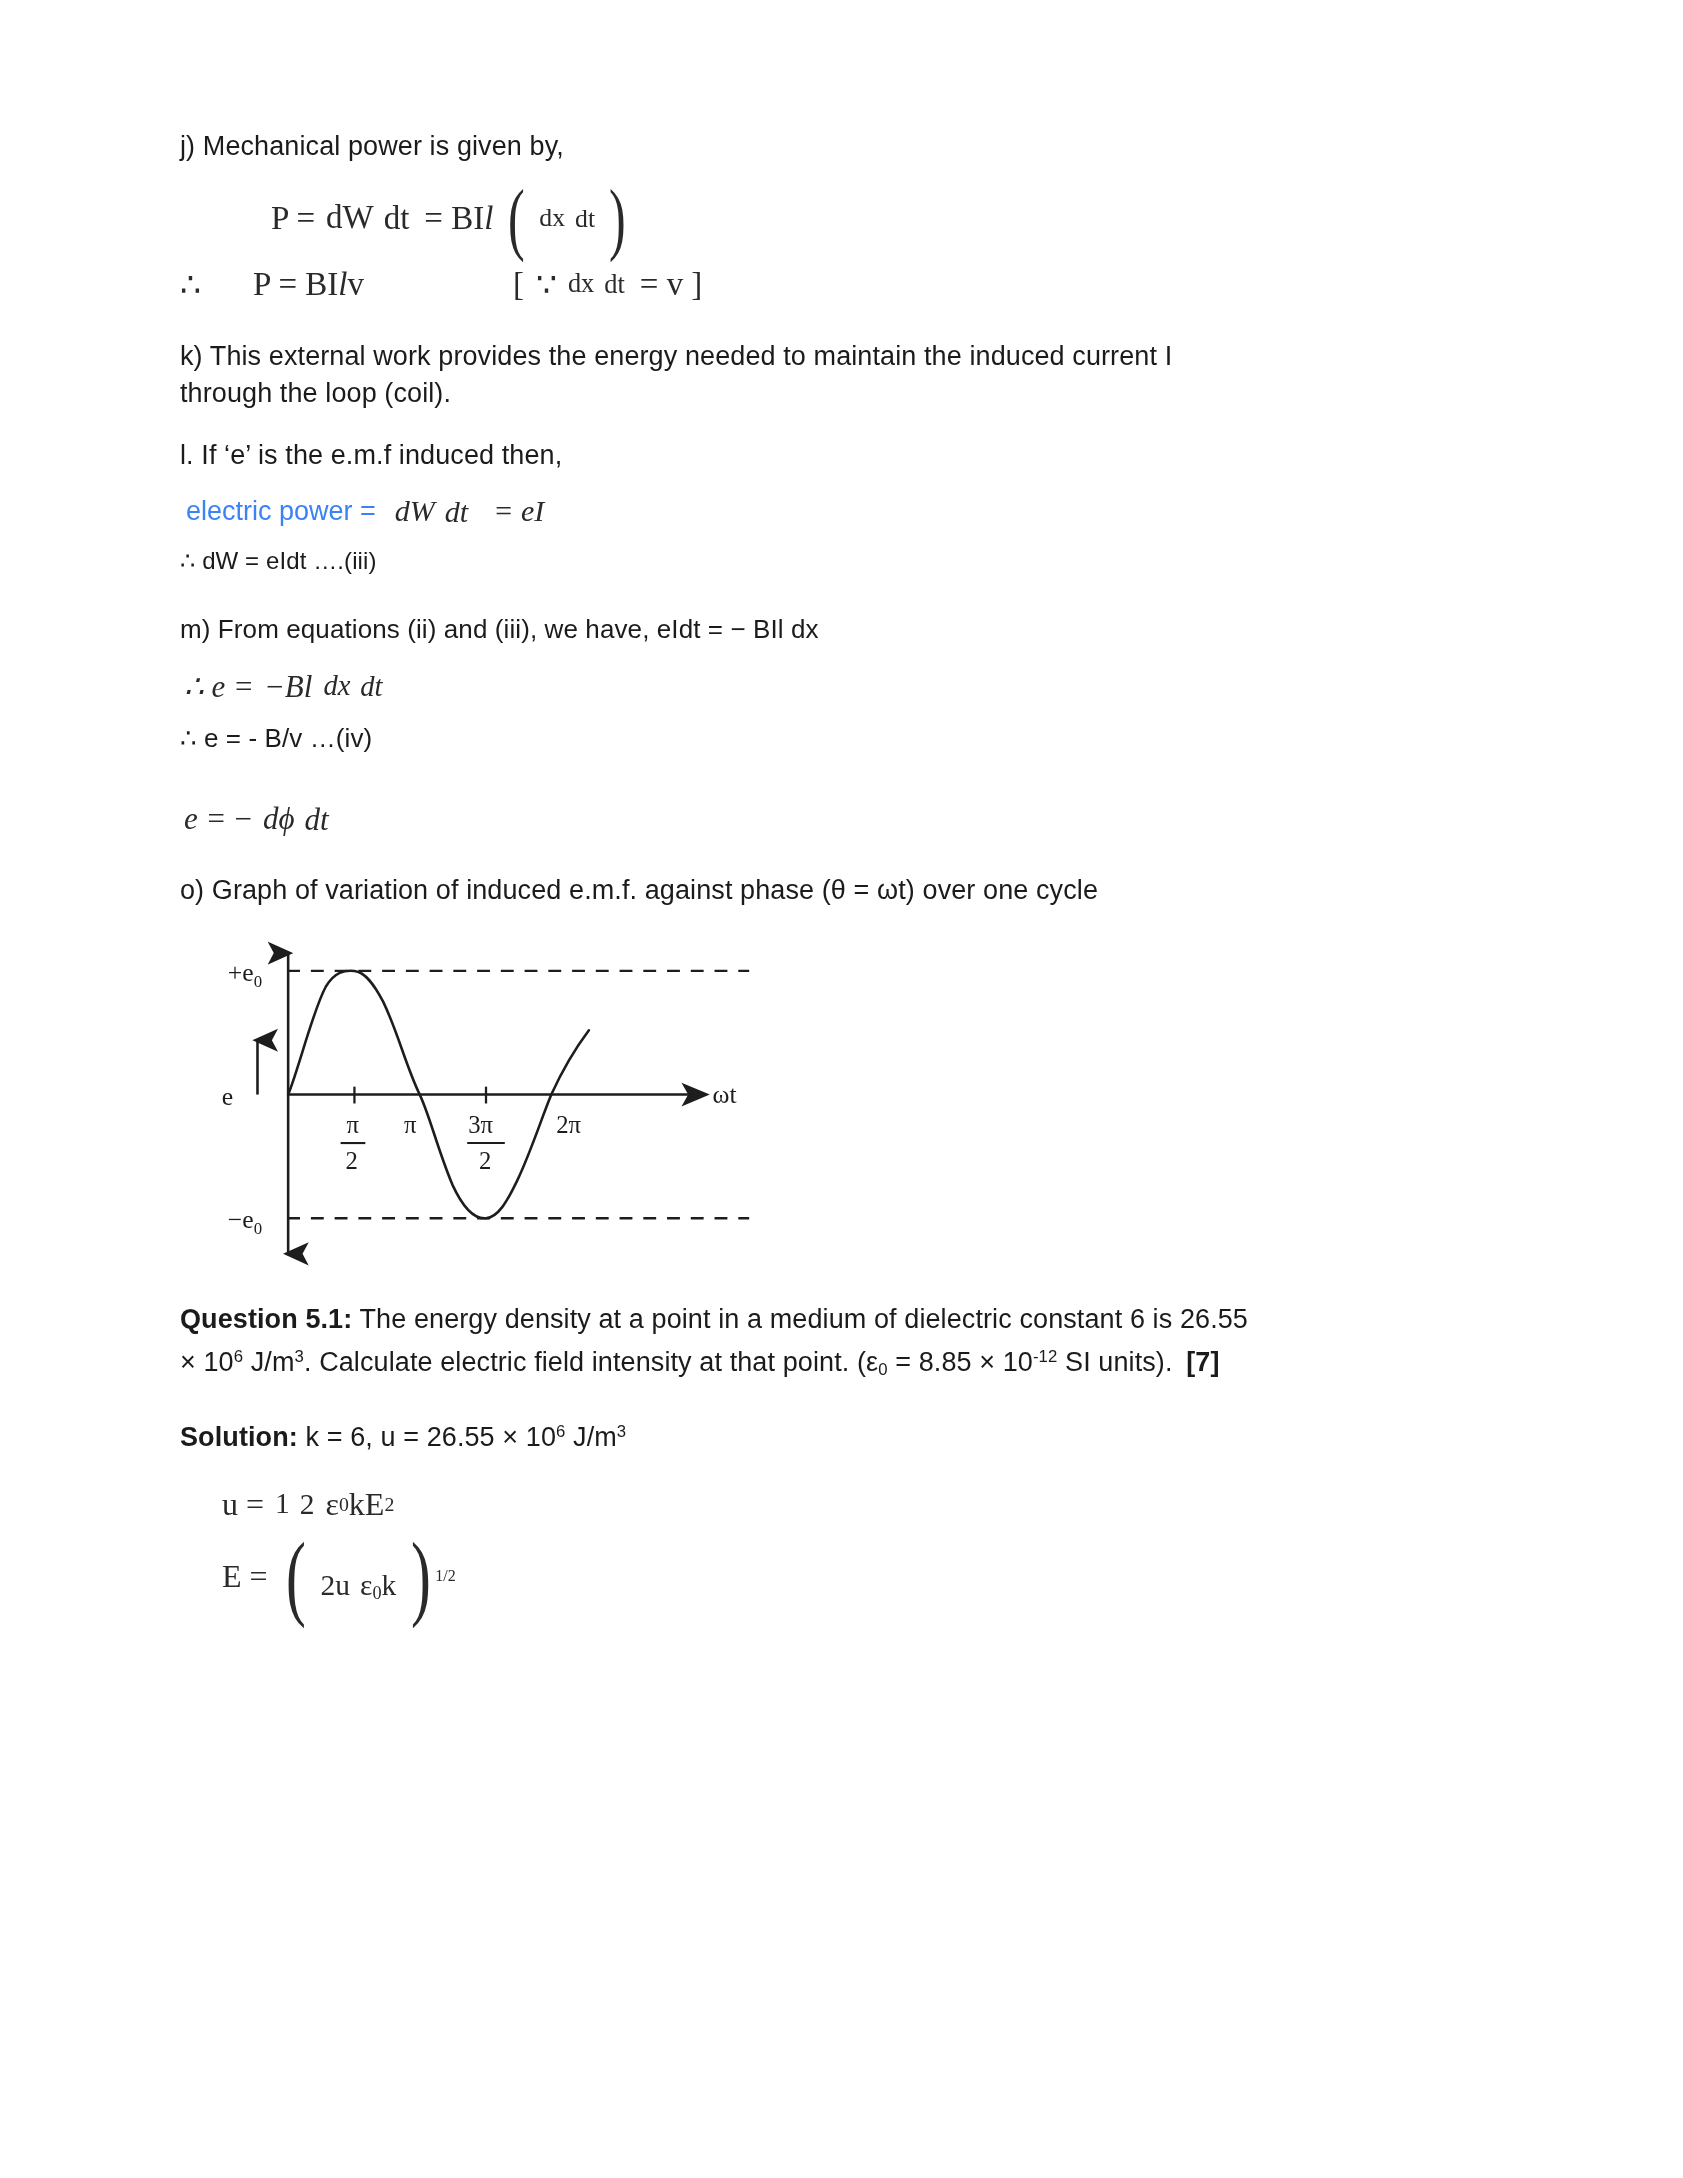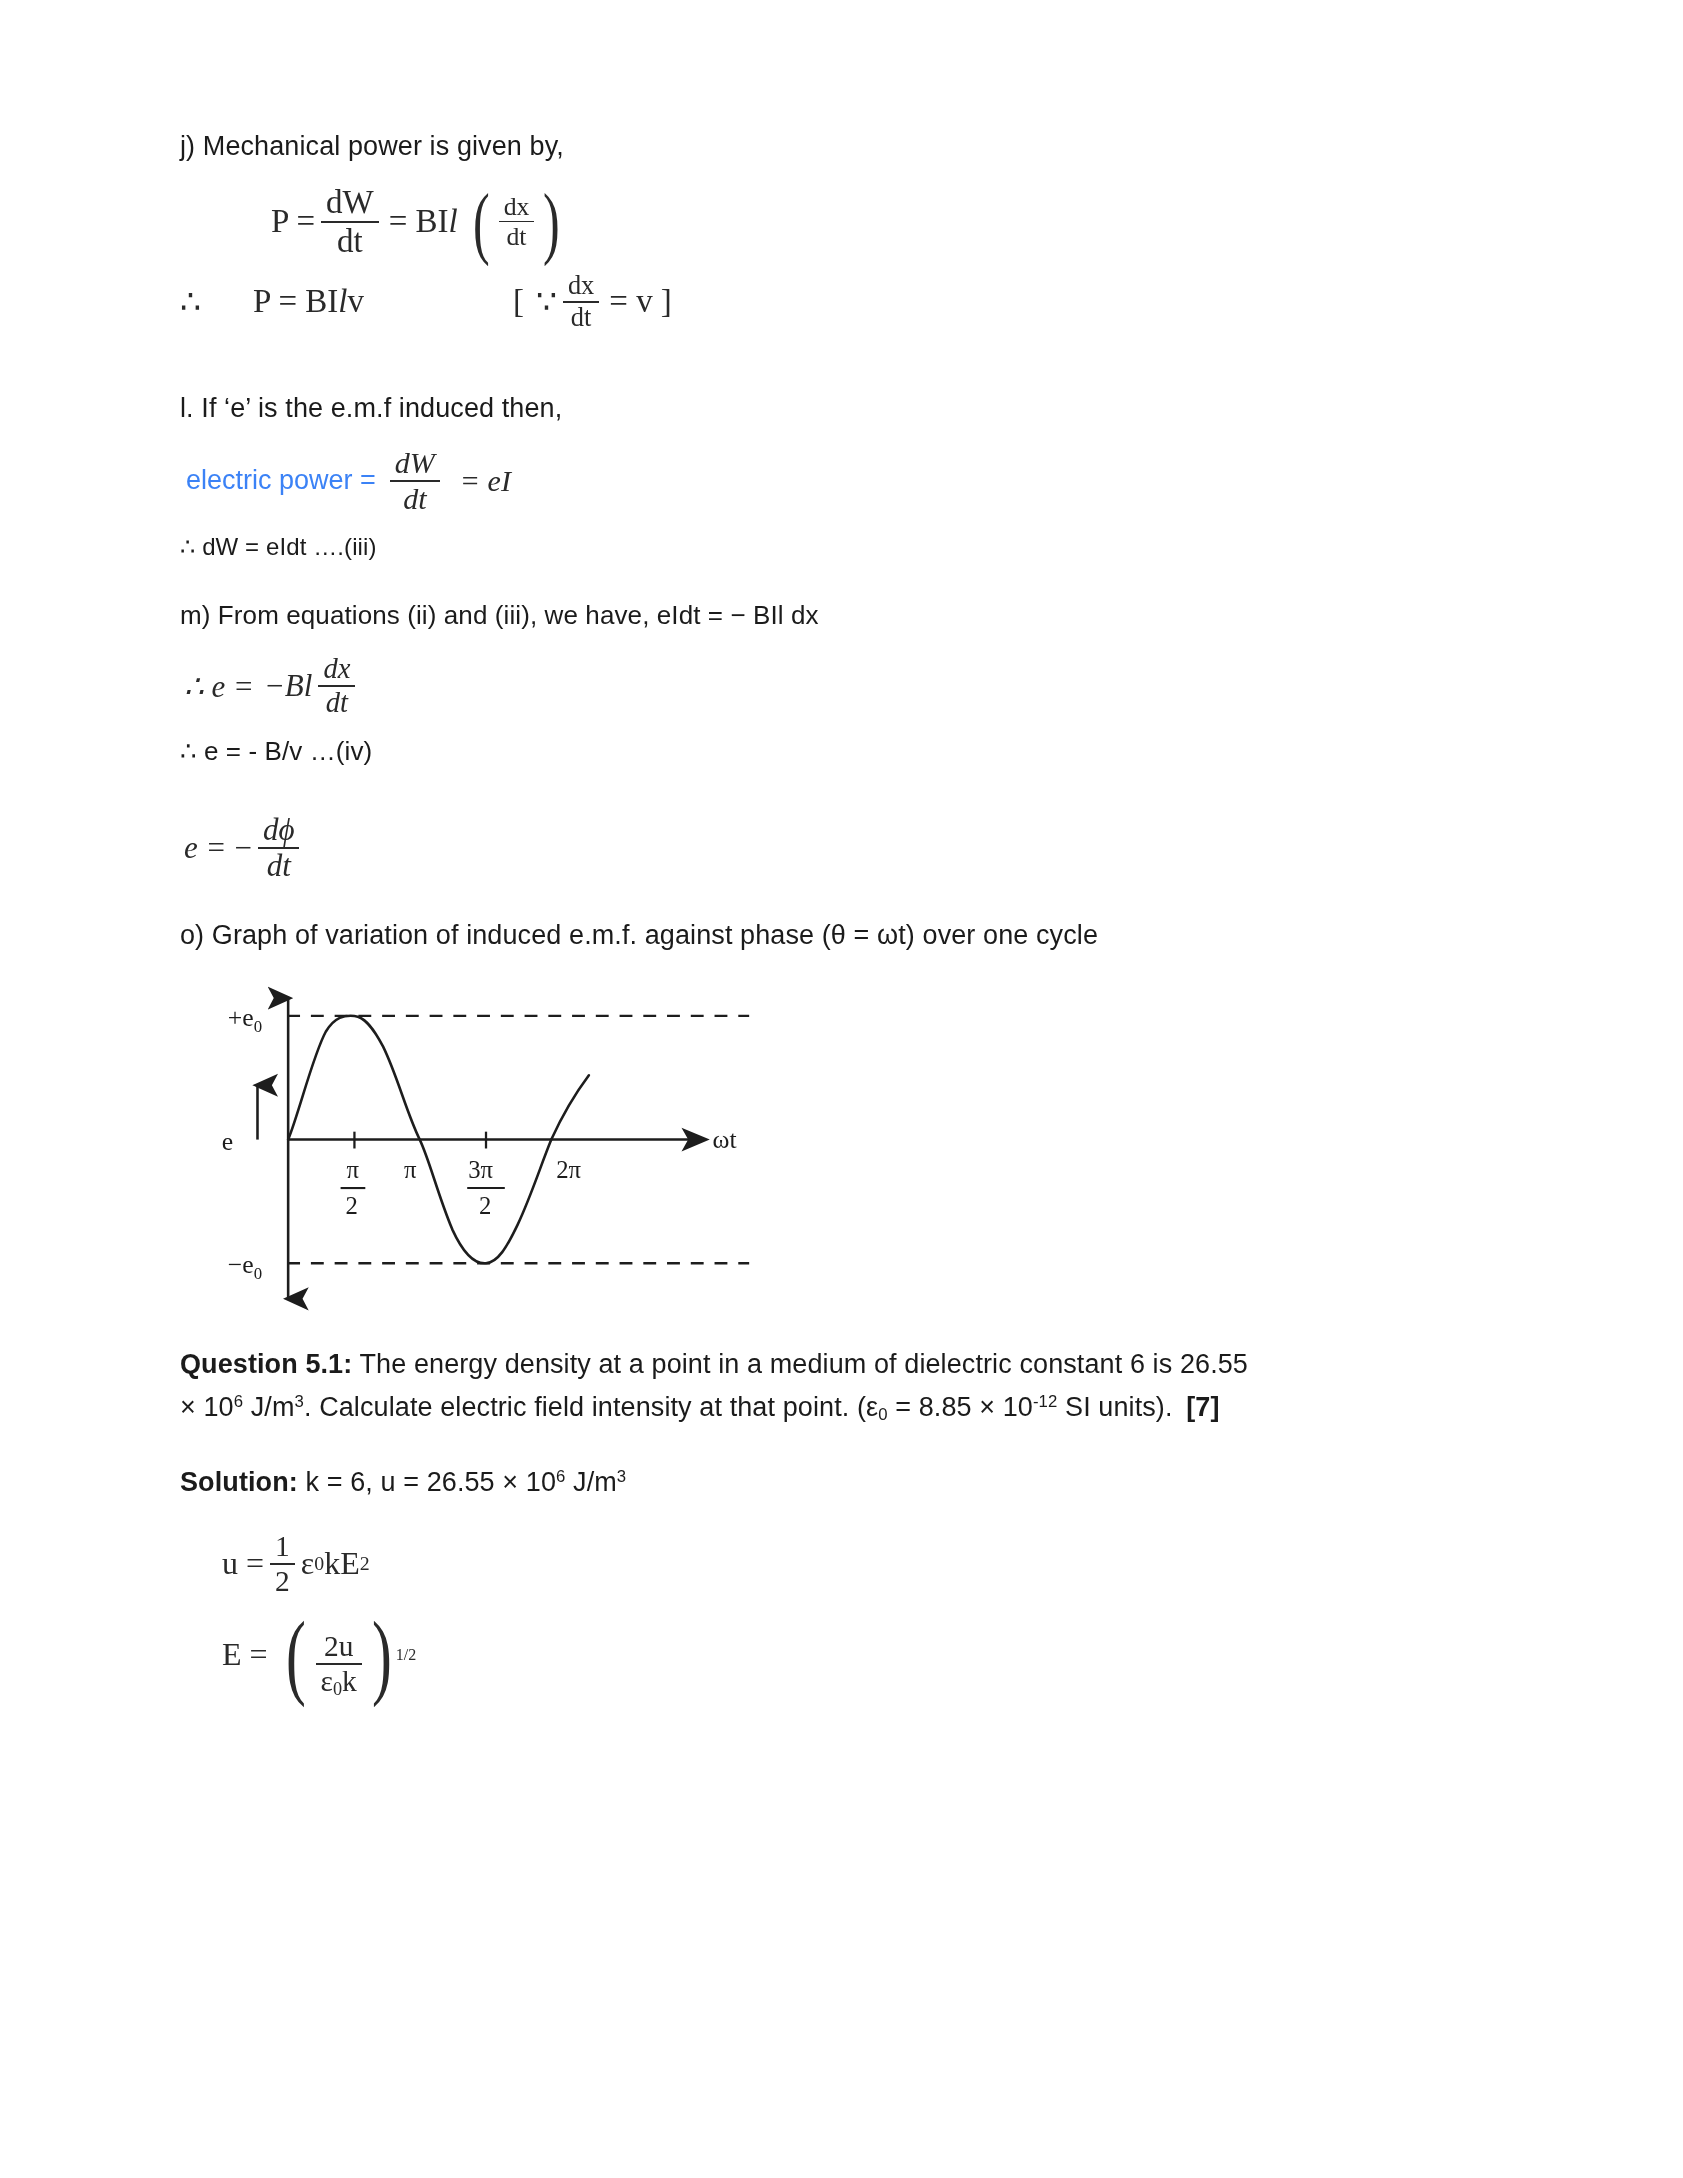--- a/index.html
+++ b/index.html
@@ -29,21 +29,21 @@
 
   
   .math {
     font-family:"Liberation Serif", serif;
     color:#2a2a2a;
     position:relative;
   }
   .mrow { display:flex; align-items:center; }
   .frac {
     display:inline-flex;
-    flex-direction:column;
+    flex-direction:row;
     align-items:center;
     justify-content:center;
     vertical-align:middle;
     margin:0 6px;
     line-height:1.05;
   }
   .frac .num { padding:0 5px 1px 5px; }
   .frac .den { padding:1px 5px 0 5px; }
   .frac .bar { width:100%; height:2px; background:#2a2a2a; }
   .frac.thin .bar { height:1.6px; }
@@ -116,20 +116,24 @@
         <span class="num">dx</span>
         <span class="bar"></span>
         <span class="den">dt</span>
       </span>
       <span style="margin-left:4px;">= v</span>
       <span style="margin-left:8px;">]</span>
     </div>
 
     <div class="gap-lg"></div>
 
+    <p class="para tight" style="margin-bottom:0;">
+      <span>k) This external work provides the energy needed to maintain the induced current I</span><br>
+      <span>through the loop (coil).</span>
+    </p>
 
     <div class="gap-md"></div>
 
     <p class="para">l. If ‘e’ is the e.m.f induced then,</p>
 
     <div class="gap-sm"></div>
 
     <div class="math mrow" style="margin-left:6px;">
       <span class="sans-eq">electric power =</span>
       <span class="frac" style="font-size:30px;margin-left:14px;">

